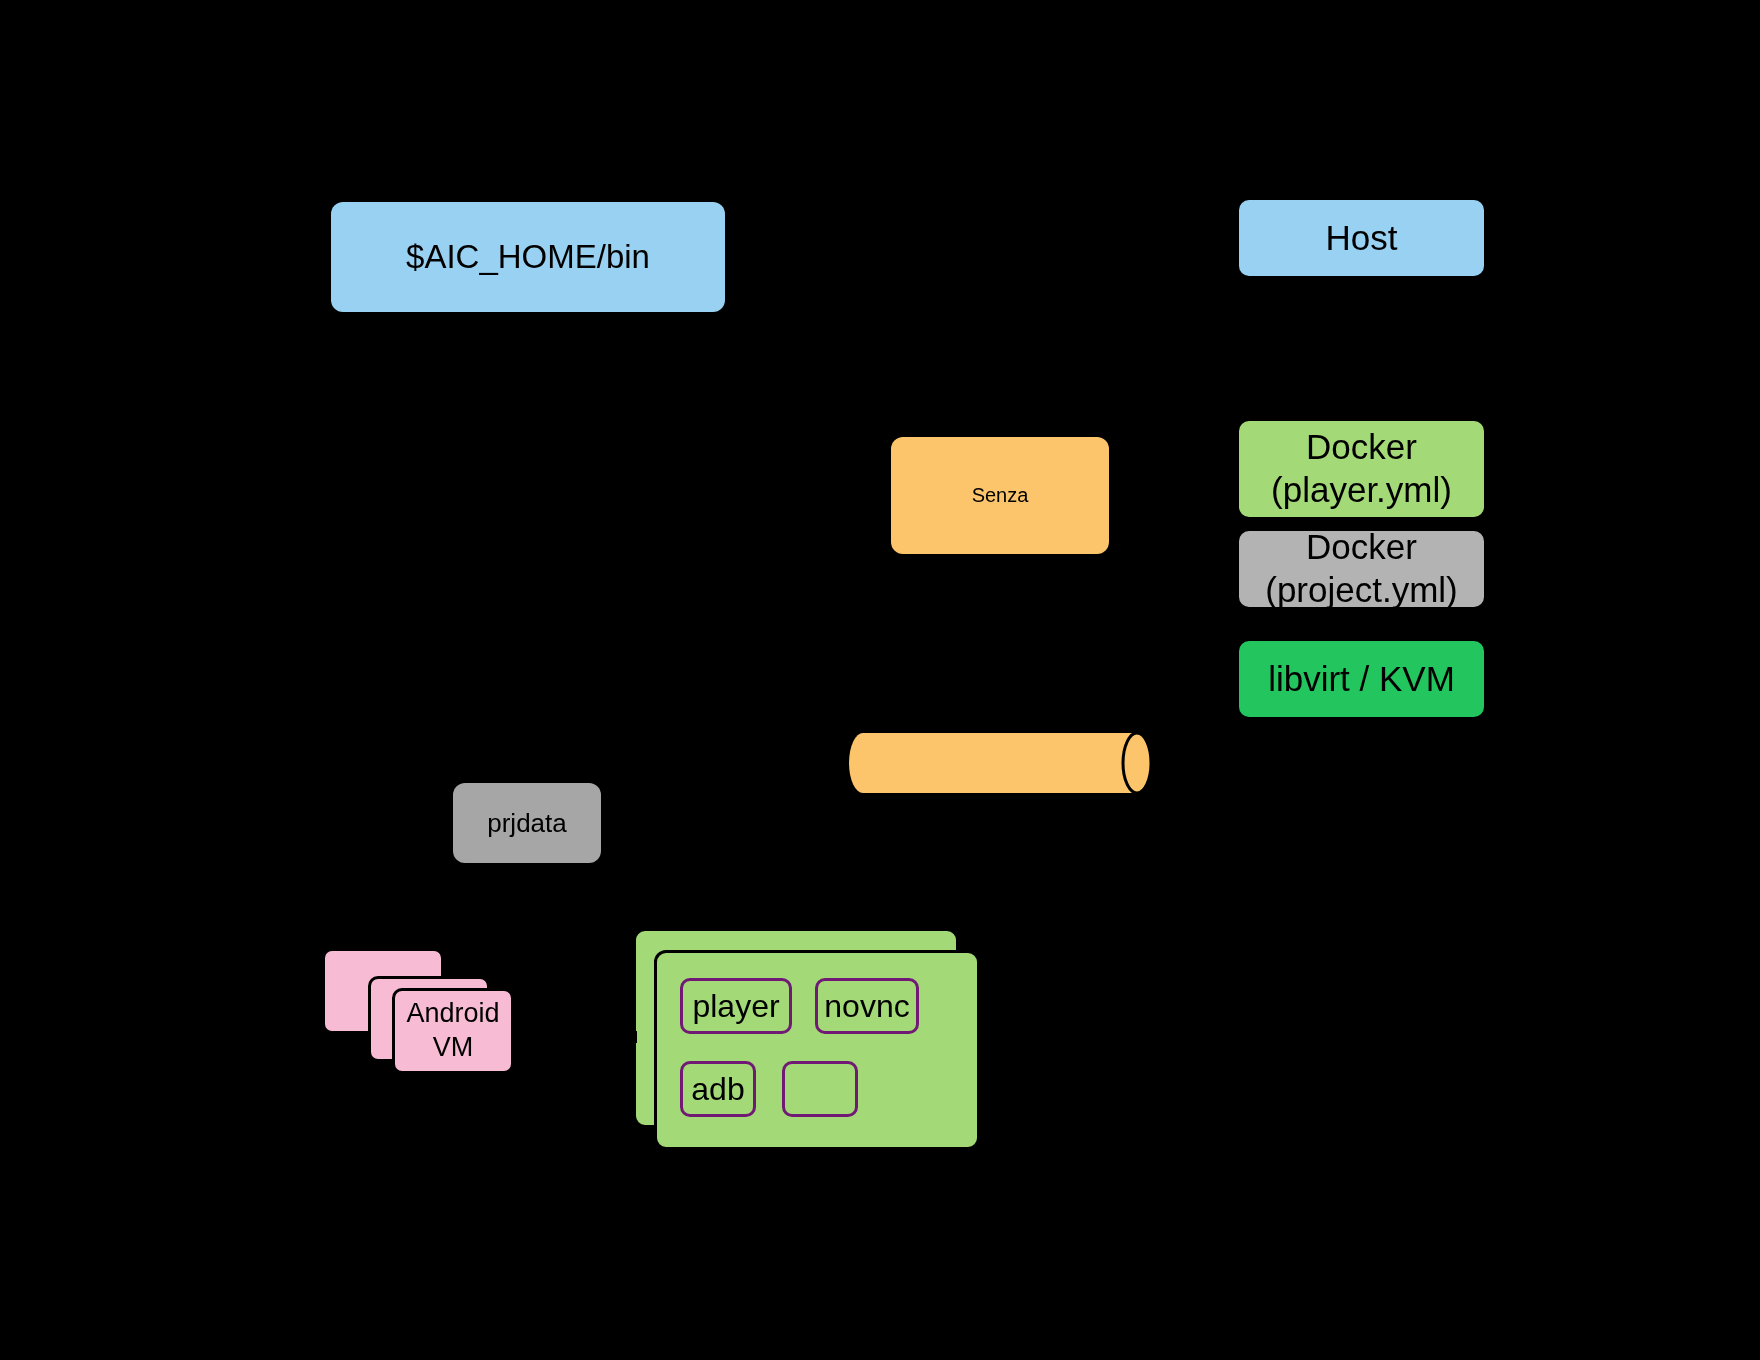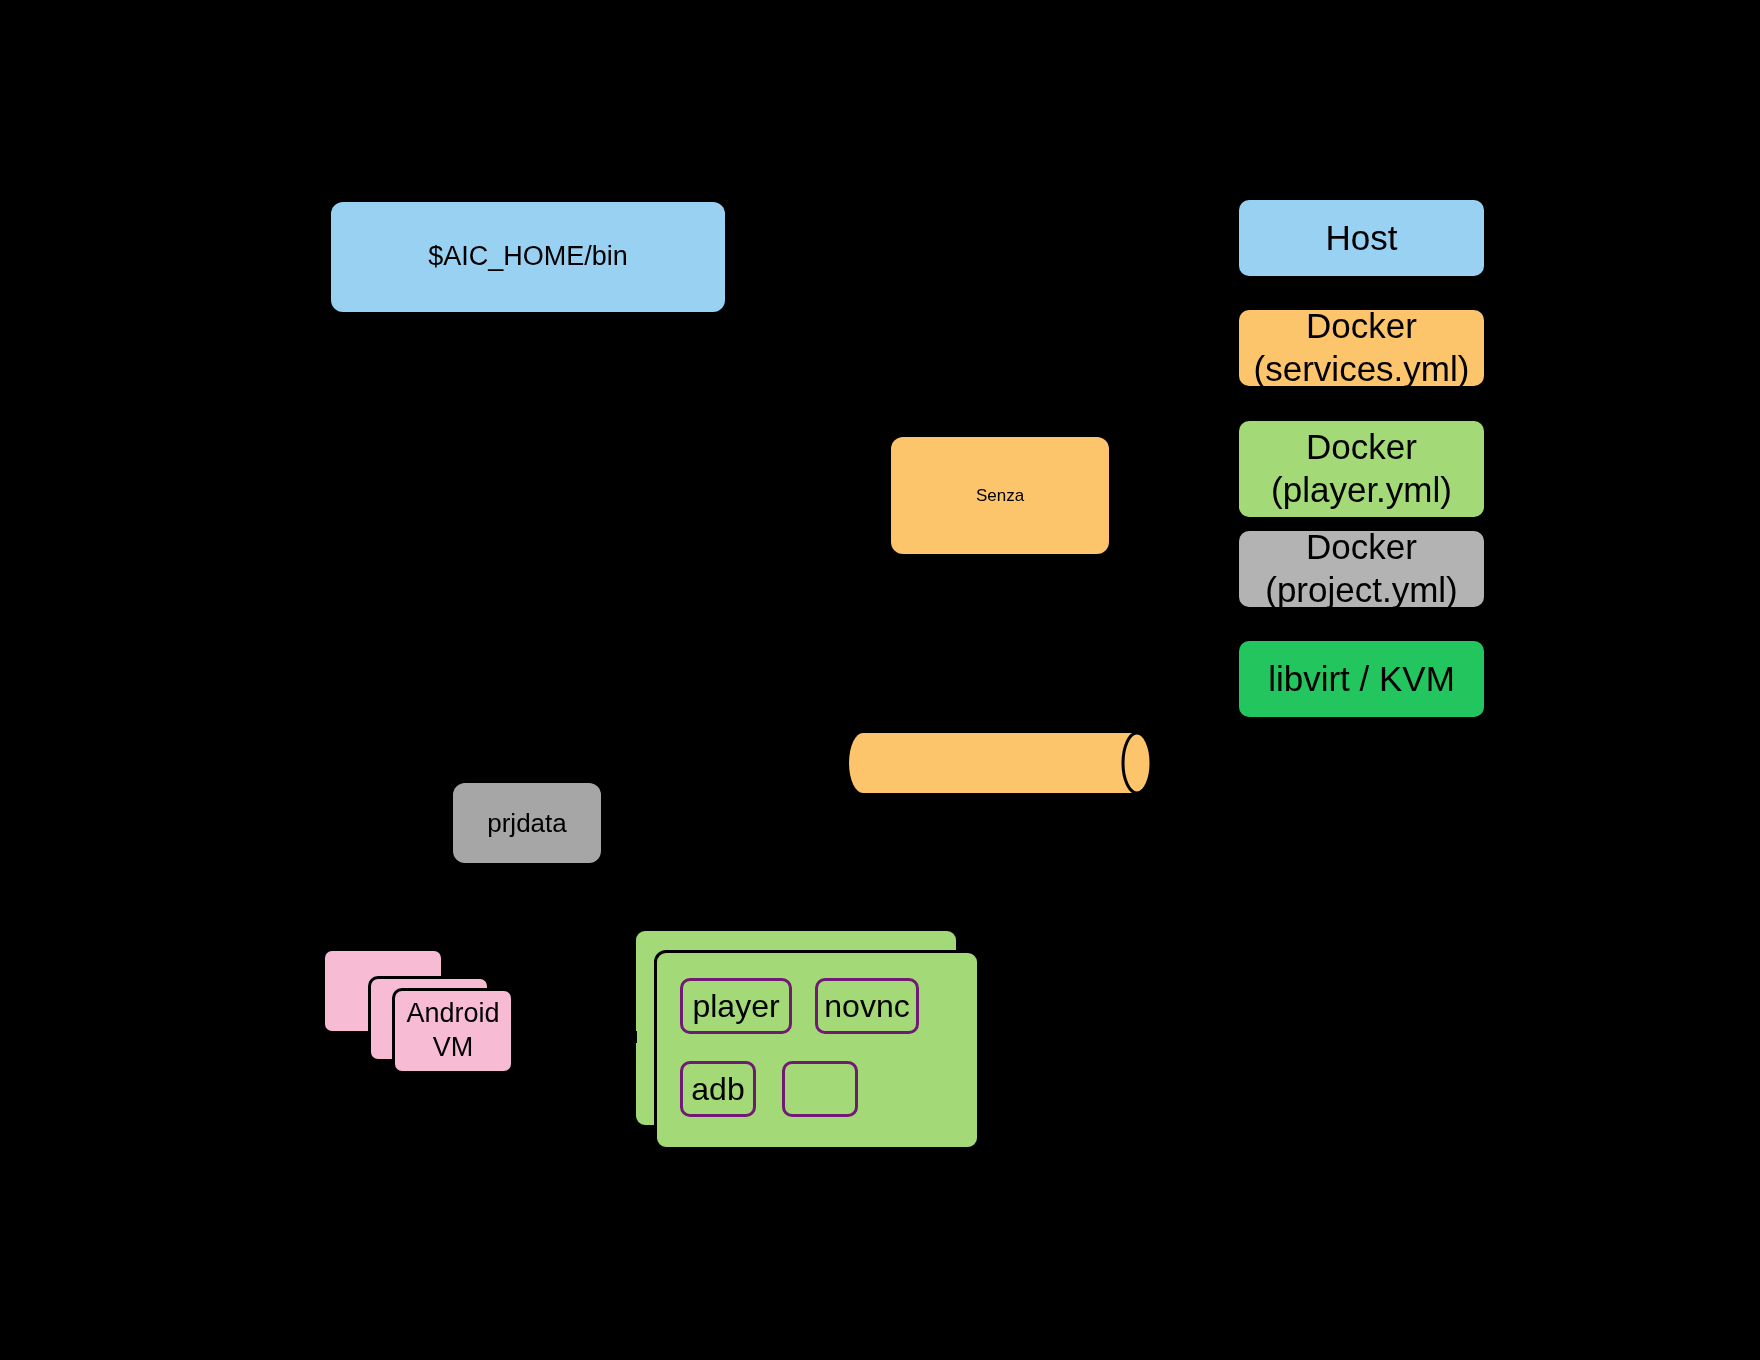--- a/index.html
+++ b/index.html
@@ -28,30 +28,30 @@
     line-height: 1.25;
     white-space: pre-line;
   }
   .aic-home {
     left: 331px;
     top: 202px;
     width: 394px;
     height: 110px;
     background: #99D1F2;
     border-radius: 12px;
-    font-size: 27px;
+    font-size: 33px;
   }
   .senza {
     left: 891px;
     top: 437px;
     width: 218px;
     height: 117px;
     background: #FCC46B;
     border-radius: 12px;
-    font-size: 17px;
+    font-size: 20px;
   }
   .prjdata {
     left: 453px;
     top: 783px;
     width: 148px;
     height: 80px;
     background: #A6A6A6;
     border-radius: 12px;
     font-size: 26px;
   }
@@ -165,19 +165,17 @@
   <div class="node gs-back"></div>
   <div class="edge-tick"></div>
   <div class="node gs-front"></div>
 
   <div class="node svc svc-player">player</div>
   <div class="node svc svc-novnc">novnc</div>
   <div class="node svc svc-adb">adb</div>
   <div class="node svc svc-empty"></div>
 
   <div class="legend-item li-0">Host</div>
-  <div class="legend-item li-1">Docker
-(services.yml)</div>
   <div class="legend-item li-2">Docker (player.yml)</div>
   <div class="legend-item li-3">Docker (project.yml)</div>
   <div class="legend-item li-4">libvirt / KVM</div>
 
 </div>
 
 </body></html>

